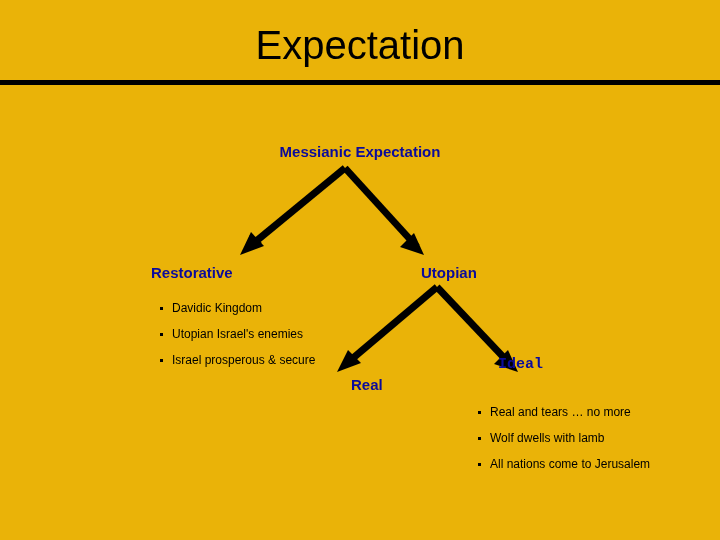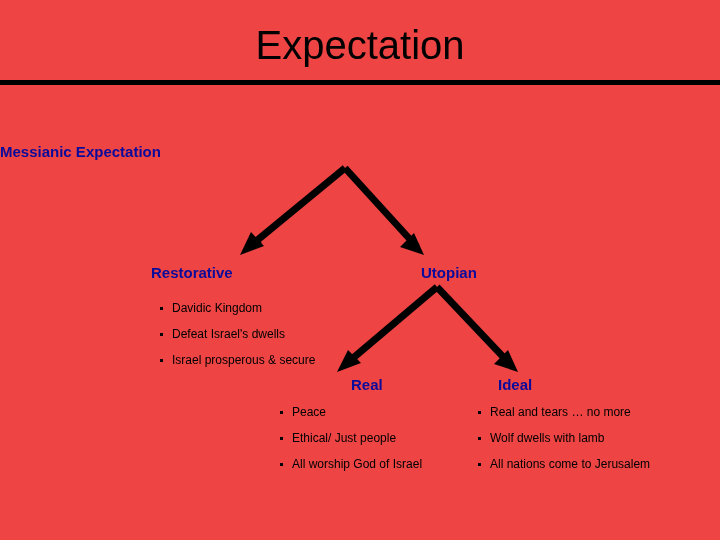--- a/index.html
+++ b/index.html
@@ -7,21 +7,21 @@
     padding: 0;
     background: #ffffff;
   }
   body {
     font-family: "Liberation Sans", sans-serif;
   }
   #slide {
     position: relative;
     width: 720px;
     height: 540px;
-    background: #ef4444;
+    background: #eab308;
     overflow: hidden;
   }
   
   #slide-title {
     position: absolute;
     left: 0;
     top: 22px;
     width: 720px;
     text-align: center;
     font-size: 40px;
@@ -54,25 +54,25 @@
     font-weight: bold;
     color: #0b0b9c;
     white-space: nowrap;
     font-size: 15px;
     line-height: 18px;
   }
   .node-label.lvl1 { font-size: 15px; }
   .node-label.lvl2 { font-size: 15px; }
   .node-label.lvl3 { font-size: 15px; }
 
-  #node-messianic { left: 0;   top: 143px; width: 720px; }
+  #node-messianic { left: 0;   top: 143px; width: 720px; text-align: center; }
   #node-restorative { left: 151px; top: 264px; }
   #node-utopian     { left: 400px; top: 264px; margin-left: 21px; }
   #node-real        { left: 311px; top: 376px; margin-left: 40px; }
-  #node-ideal       { left: 498px; top: 376px; }
+  #node-ideal       { left: 498px; top: 356px; font-family: Liberation Mono, monospace; }
 
   
   .bullets {
     position: absolute;
     margin: 0;
     padding: 0;
     list-style: none;
     color: #000000;
     font-size: 12px;
     line-height: 16px;
@@ -134,29 +134,24 @@
   <div class="node-label lvl2" id="node-restorative">Restorative</div>
 
   <div class="node-label lvl2" id="node-utopian">Utopian</div>
 
   <div class="node-label lvl3" id="node-real">Real</div>
 
   <div class="node-label lvl3" id="node-ideal">Ideal</div>
 
   <ul class="bullets" id="bullets-restorative">
     <li>Davidic Kingdom</li>
-    <li>Defeat Israel's dwells</li>
+    <li>Utopian Israel's enemies</li>
     <li>Israel prosperous &amp; secure</li>
   </ul>
 
-  <ul class="bullets" id="bullets-real">
-    <li>Peace</li>
-    <li>Ethical/ Just people</li>
-    <li>All worship God of Israel</li>
-  </ul>
 
   <ul class="bullets" id="bullets-ideal">
     <li>Real and tears … no more</li>
     <li>Wolf dwells with lamb</li>
     <li>All nations come to Jerusalem</li>
   </ul>
 
 </div>
 
 </body></html>

